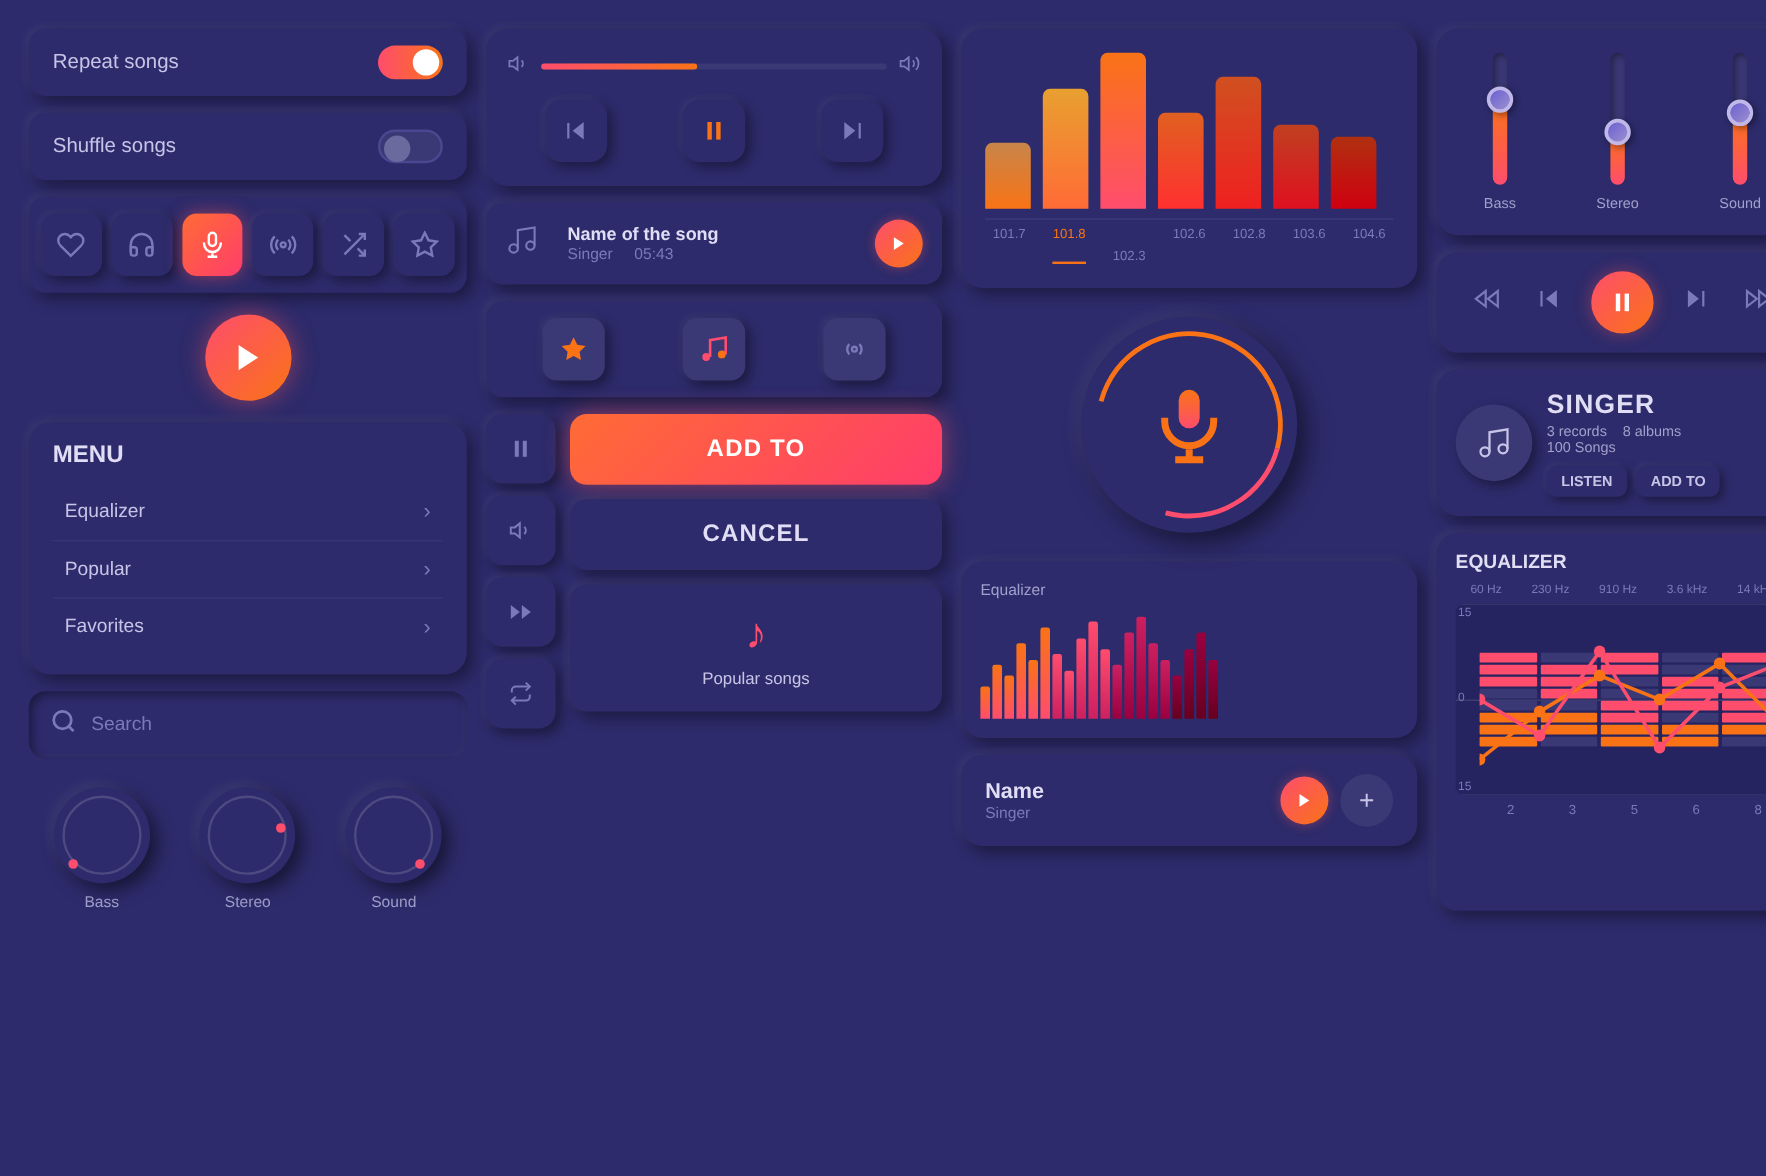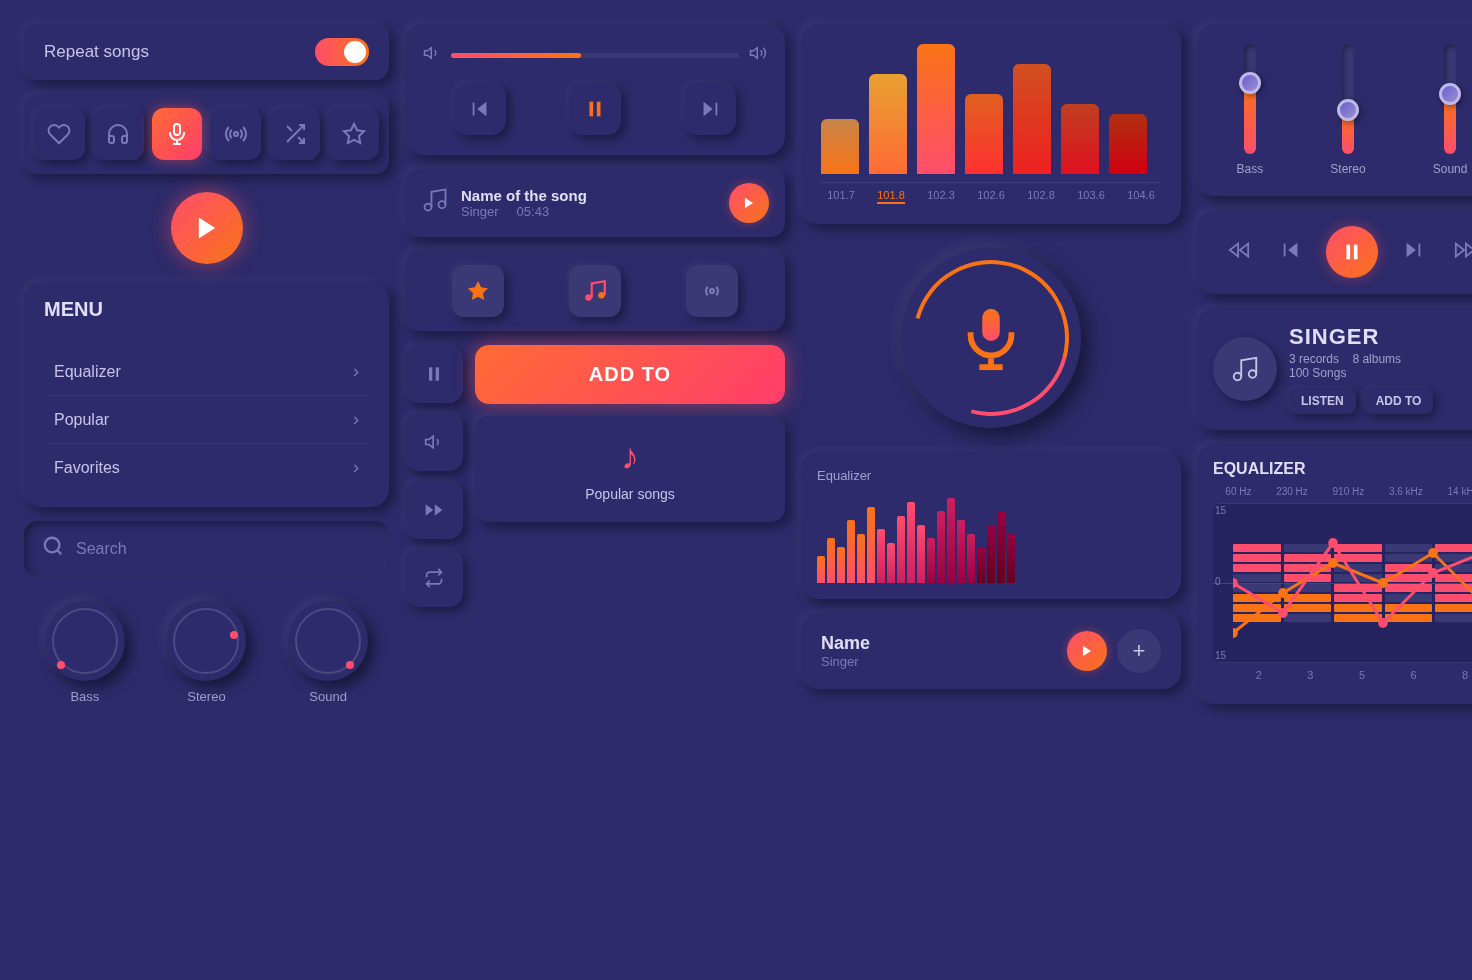--- a/index.html
+++ b/index.html
@@ -97,21 +97,21 @@
     .menu-card {
       background: #2d2b6b;
       border-radius: 18px;
       box-shadow: 5px 5px 12px rgba(0,0,0,0.4), -3px -3px 8px rgba(255,255,255,0.06);
       padding: 16px 20px;
     }
     .menu-title {
       color: #e0ddf5;
       font-size: 20px;
       font-weight: 700;
-      margin-bottom: 27px;
+      margin-bottom: 12px;
     }
     .menu-item {
       display: flex;
       align-items: center;
       justify-content: space-between;
       padding: 13px 10px;
       color: #c8c4e8;
       font-size: 16px;
       border-bottom: 1px solid rgba(255,255,255,0.06);
       cursor: pointer;
@@ -219,21 +219,21 @@
     
     .song-row-card {
       background: #2d2b6b;
       border-radius: 14px;
       box-shadow: 5px 5px 12px rgba(0,0,0,0.4), -3px -3px 8px rgba(255,255,255,0.06);
       padding: 14px 16px;
       display: flex;
       align-items: center;
       justify-content: space-between;
     }
-    .song-info { display: flex; align-items: center; gap: 12px; }
+    .song-info { display: flex; align-items: center; gap: 24px; }
     .song-note-icon { color: #7b7ab8; font-size: 24px; }
     .song-texts { display: flex; flex-direction: column; }
     .song-title { color: #e0ddf5; font-size: 15px; font-weight: 600; }
     .song-meta { color: #7b7ab8; font-size: 13px; display: flex; gap: 18px; }
     .play-btn-small {
       width: 40px;
       height: 40px;
       border-radius: 50%;
       background: linear-gradient(135deg, #ff4d6d, #f97316);
       display: flex;
@@ -584,20 +584,26 @@
 
   <div class="col1">
 
     <div class="toggle-row">
       <span class="toggle-label">Repeat songs</span>
       <div class="toggle-switch toggle-on">
         <div class="toggle-thumb toggle-thumb-on"></div>
       </div>
     </div>
 
+    <div class="toggle-row">
+      <span class="toggle-label">Shuffle songs</span>
+      <div class="toggle-switch toggle-off">
+        <div class="toggle-thumb toggle-thumb-off"></div>
+      </div>
+    </div>
 
     <div class="icon-buttons-row">
       <div class="icon-btn">
         <svg width="24" height="24" viewBox="0 0 24 24" fill="none" stroke="#7b7ab8" stroke-width="2">
             <path d="M20.84 4.61a5.5 5.5 0 0 0-7.78 0L12 5.67l-1.06-1.06a5.5 5.5 0 0 0-7.78 7.78l1.06 1.06L12 21.23l7.78-7.78 1.06-1.06a5.5 5.5 0 0 0 0-7.78z"></path>
           </svg>
       </div>
       <div class="icon-btn">
         <svg width="24" height="24" viewBox="0 0 24 24" fill="none" stroke="#7b7ab8" stroke-width="2">
             <path d="M3 18v-6a9 9 0 0 1 18 0v6"></path>
@@ -811,20 +817,21 @@
               <polyline points="17 1 21 5 17 9"></polyline>
               <path d="M3 11V9a4 4 0 0 1 4-4h14"></path>
               <polyline points="7 23 3 19 7 15"></polyline>
               <path d="M21 13v2a4 4 0 0 1-4 4H3"></path>
             </svg>
         </div>
       </div>
 
       <div class="action-buttons-col">
         <div class="add-to-btn">ADD TO</div>
+        <div class="cancel-btn">CANCEL</div>
         <div class="popular-tile">
           <span class="popular-note">♪</span>
           <span class="popular-label">Popular songs</span>
         </div>
       </div>
     </div>
   </div>
 
   <div class="col3">
 
@@ -849,21 +856,21 @@
           <div class="freq-bar" style="height:70px; background: linear-gradient(180deg,#c04020,#df1020);"></div>
         </div>
         <div class="freq-bar-wrap">
           <div class="freq-bar" style="height:60px; background: linear-gradient(180deg,#b03010,#cf0010);"></div>
         </div>
       </div>
       <div class="freq-underline"></div>
       <div style="display:flex; gap:10px; margin-top:6px; justify-content:space-around;">
         <span style="color:#7b7ab8; font-size:11px;">101.7</span>
         <span style="color:#f97316; font-size:11px; border-bottom:2px solid #f97316; padding-bottom:1px;">101.8</span>
-        <span style="color:#7b7ab8; font-size:11px;">102.3</span>
+        <span style="color:#7b7ab8; font-size:11px;margin-top:19px;">102.3</span>
         <span style="color:#7b7ab8; font-size:11px;">102.6</span>
         <span style="color:#7b7ab8; font-size:11px;">102.8</span>
         <span style="color:#7b7ab8; font-size:11px;">103.6</span>
         <span style="color:#7b7ab8; font-size:11px;">104.6</span>
       </div>
     </div>
 
     <div class="mic-section">
       <div class="mic-circle-outer">
         <div class="mic-ring"></div>

